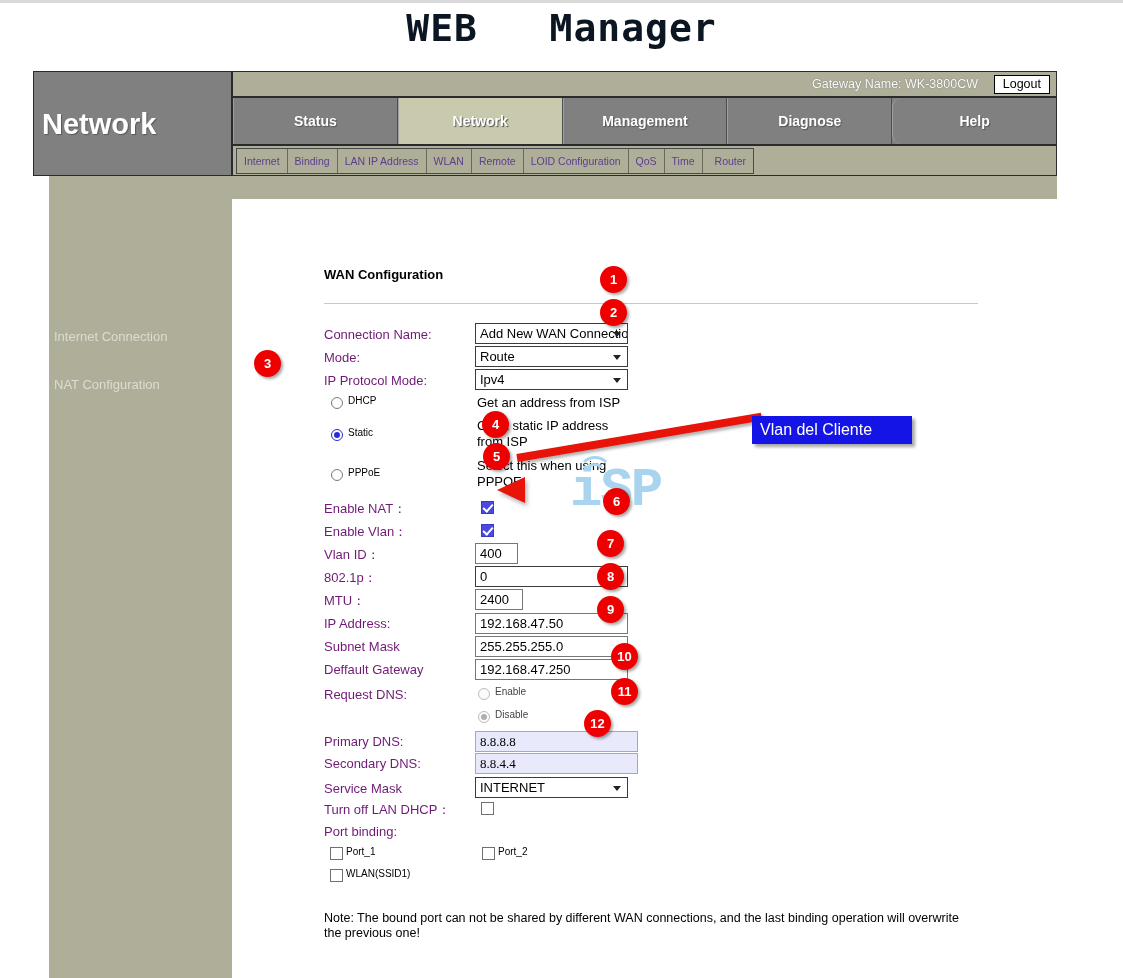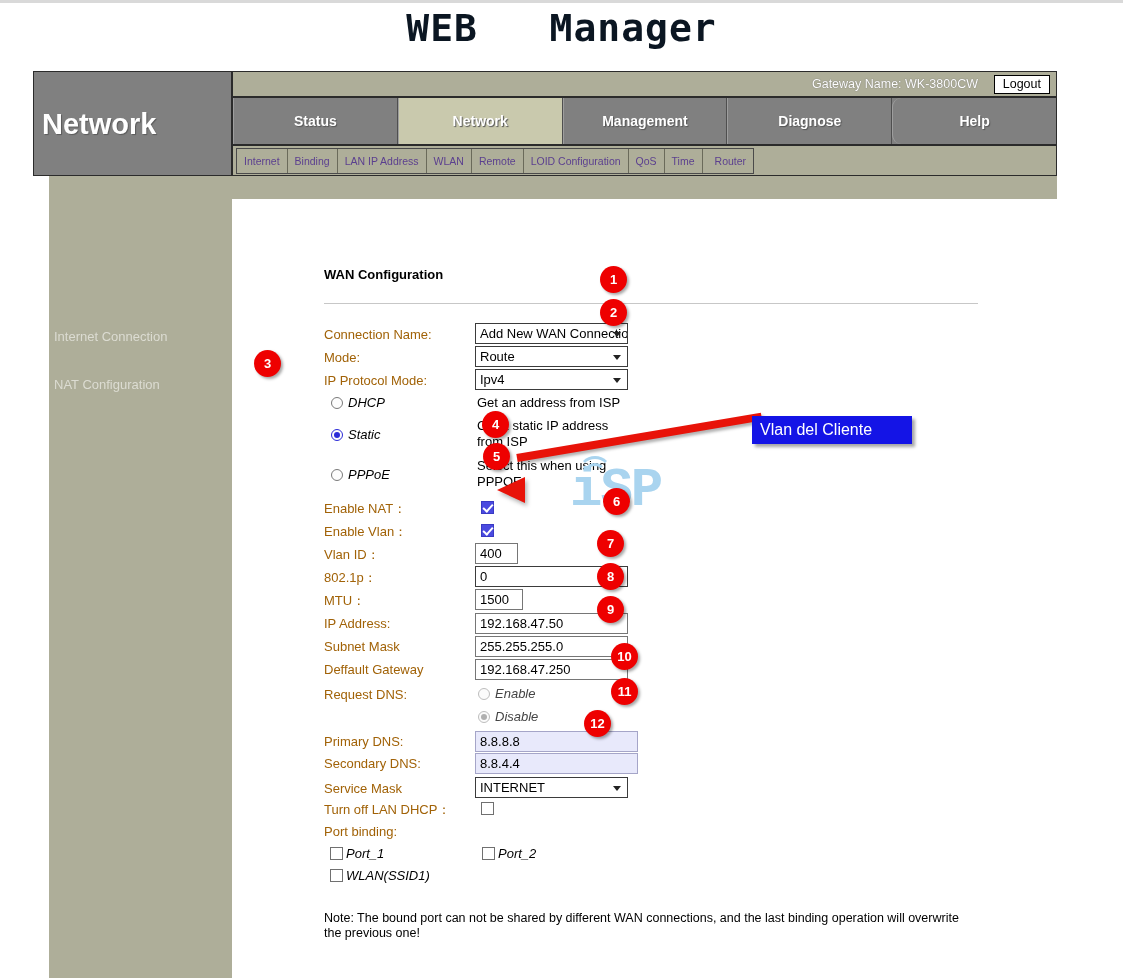--- a/index.html
+++ b/index.html
@@ -89,54 +89,54 @@
 
   
   #content{
     position:absolute;left:199px;top:128px;width:825px;height:779px;background:#ffffff;
   }
   #form-title{position:absolute;left:92px;top:68px;font-size:13px;font-weight:bold;color:#000;}
   .hr{position:absolute;left:92px;width:654px;height:1px;background:#c7c7c7;}
   #hr-top{top:104px;}
 
   
-  .flabel{position:absolute;left:92px;font-size:13px;color:#a16207;white-space:nowrap;}
+  .flabel{position:absolute;left:92px;font-size:13px;color:#701a75;white-space:nowrap;}
   .fhint{position:absolute;left:245px;font-size:13px;color:#000;width:170px;line-height:16px;}
 
   
   .ctrl-select{
     position:absolute;left:243px;height:21px;box-sizing:border-box;
     background:#ffffff;border:1px solid #3b3b3b;font-size:13px;
     color:#000;padding:0 18px 0 4px;line-height:19px;overflow:hidden;
     white-space:nowrap;cursor:pointer;
   }
   .ctrl-select::after{
     content:"";position:absolute;right:6px;top:8px;
     border-left:4px solid transparent;border-right:4px solid transparent;
     border-top:5px solid #222;
   }
   .ctrl-input{
     position:absolute;left:243px;height:21px;box-sizing:border-box;
     background:#ffffff;border:1px solid #767676;font-size:13px;color:#000;
     padding:0 4px;line-height:19px;white-space:nowrap;overflow:hidden;
   }
-  .ctrl-input.autofill{background:#e8e9fb;border:1px solid #a5a5c8;}
+  .ctrl-input.autofill{background:#e8e9fb;border:1px solid #a5a5c8;font-family:Liberation Serif, serif;}
 
   .rad{
     position:absolute;width:12px;height:12px;border-radius:50%;
     border:1px solid #7a7a7a;background:#fdfdfd;box-sizing:border-box;cursor:pointer;
   }
   .rad.on{border-color:#2b2bd8;}
   .rad.on::after{
     content:"";position:absolute;left:2px;top:2px;width:6px;height:6px;
     border-radius:50%;background:#2b2bd8;
   }
   .rad.dis{border-color:#bdbdbd;background:#fbfbfb;cursor:default;}
   .rad.dis.on::after{background:#b0b0b0;}
-  .rlabel{position:absolute;font-size:13px;color:#000;white-space:nowrap;font-style:italic;}
+  .rlabel{position:absolute;font-size:10px;color:#000;white-space:nowrap;}
 
   .chk{
     position:absolute;width:13px;height:13px;box-sizing:border-box;
     border:1px solid #707070;background:#ffffff;cursor:pointer;
   }
   .chk.on{background:#4a4ae0;border-color:#3a3ac4;}
   .chk.on::after{
     content:"";position:absolute;left:3px;top:0px;width:4px;height:8px;
     border:solid #ffffff;border-width:0 2px 2px 0;transform:rotate(42deg);
   }
@@ -265,21 +265,21 @@
     <div class="flabel" style="top:324px">Enable Vlan：</div>
     <div class="chk on" style="left:249px;top:325px"></div>
 
     <div class="flabel" style="top:347px">Vlan ID：</div>
     <div class="ctrl-input" style="top:344px;width:43px">400</div>
 
     <div class="flabel" style="top:370px">802.1p：</div>
     <div class="ctrl-select" style="top:367px;width:153px">0</div>
 
     <div class="flabel" style="top:393px">MTU：</div>
-    <div class="ctrl-input" style="top:390px;width:48px">1500</div>
+    <div class="ctrl-input" style="top:390px;width:48px">2400</div>
 
     <div class="flabel" style="top:417px">IP Address:</div>
     <div class="ctrl-input" style="top:414px;width:153px">192.168.47.50</div>
 
     <div class="flabel" style="top:440px">Subnet Mask</div>
     <div class="ctrl-input" style="top:437px;width:153px">255.255.255.0</div>
 
     <div class="flabel" style="top:463px">Deffault Gateway</div>
     <div class="ctrl-input" style="top:460px;width:153px">192.168.47.250</div>
 

